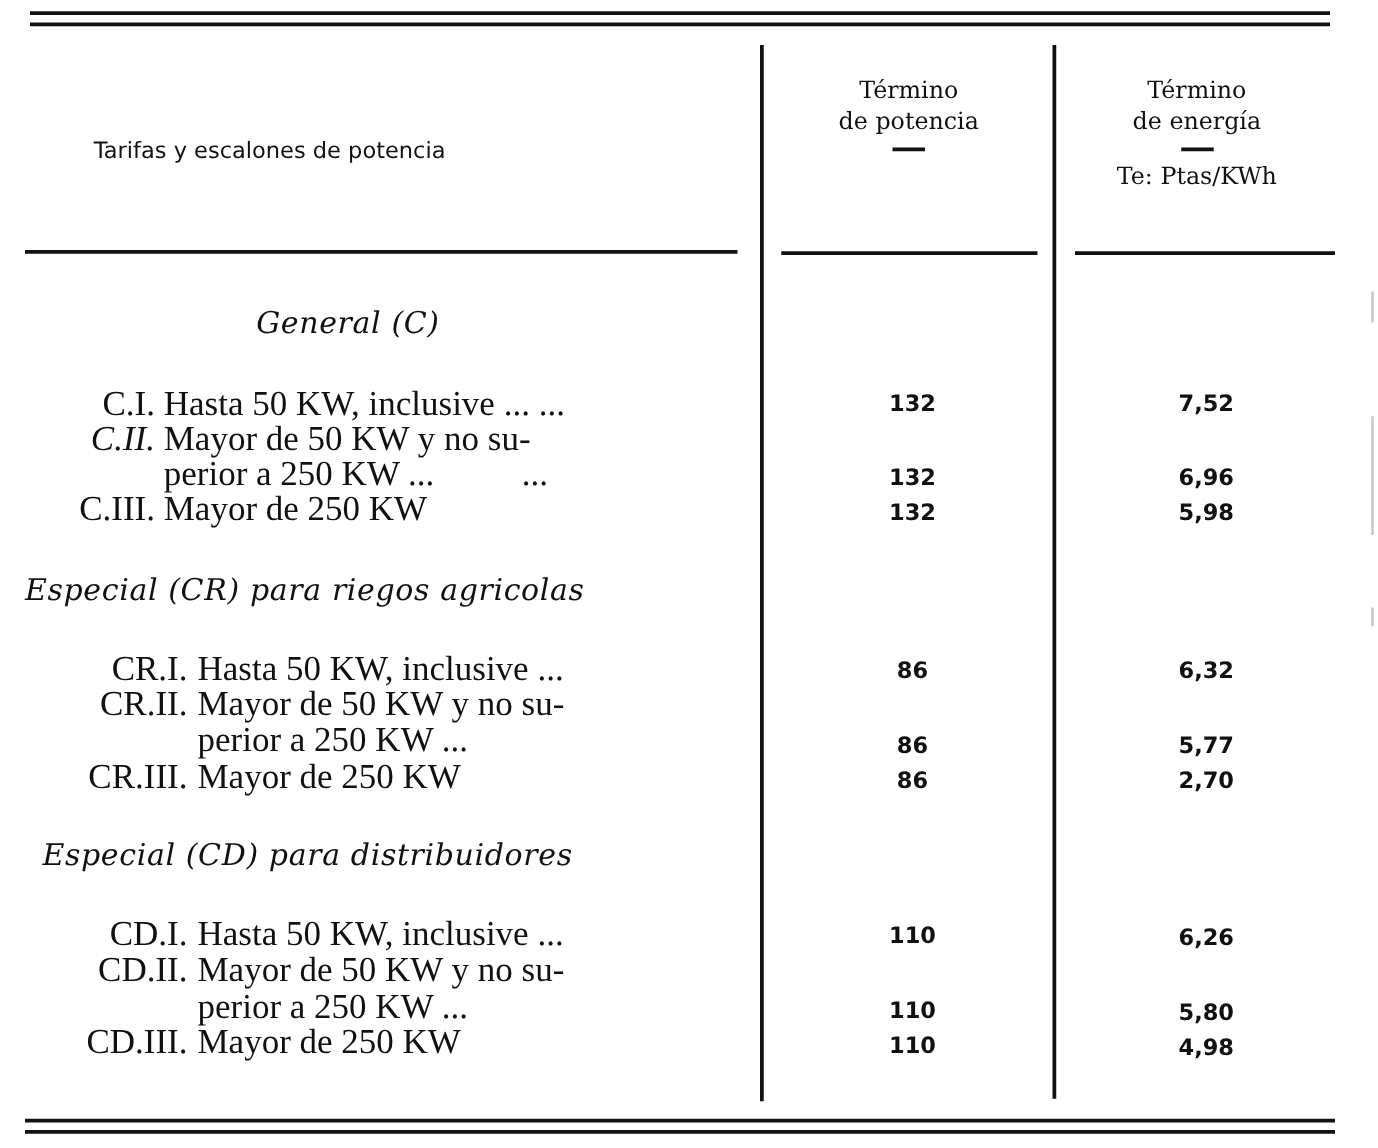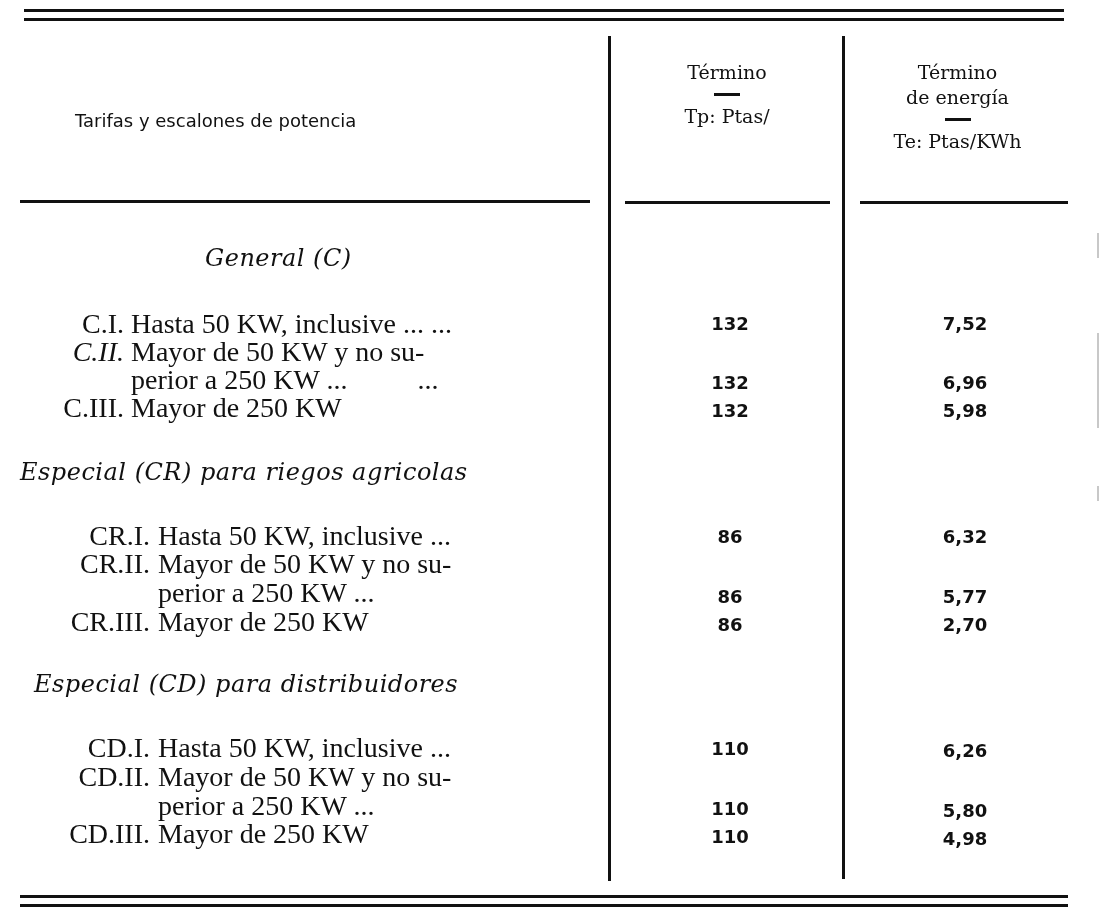--- a/index.html
+++ b/index.html
@@ -29,22 +29,22 @@
 <div class="vline" style="left:842px; top:36px; height:843px;"></div>
 <div class="hline" style="left:20px; top:895px; width:1048px;"></div>
 <div class="hline" style="left:20px; top:904px; width:1048px;"></div>
 <div class="artifact" style="left:1097px; top:233px; height:25px;"></div>
 <div class="artifact" style="left:1097px; top:333px; height:95px;"></div>
 <div class="artifact" style="left:1097px; top:486px; height:15px;"></div>
 
 <div class="abs hdr-left" style="left:75px; top:110px;">Tarifas y escalones de potencia</div>
 <div class="abs hdr" style="left:612px; top:60px; width:230px;">
   <div>Término</div>
+  <div>de potencia</div>
   <span class="dash" style="width:26px;"></span>
-  <div>Tp: Ptas/</div>
 </div>
 <div class="abs hdr" style="left:845px; top:60px; width:225px;">
   <div>Término</div>
   <div>de energía</div>
   <span class="dash" style="width:26px;"></span>
   <div>Te: Ptas/KWh</div>
 </div>
 
 <div class="abs section" style="left:205px; top:244px;">General (C)</div>
 

